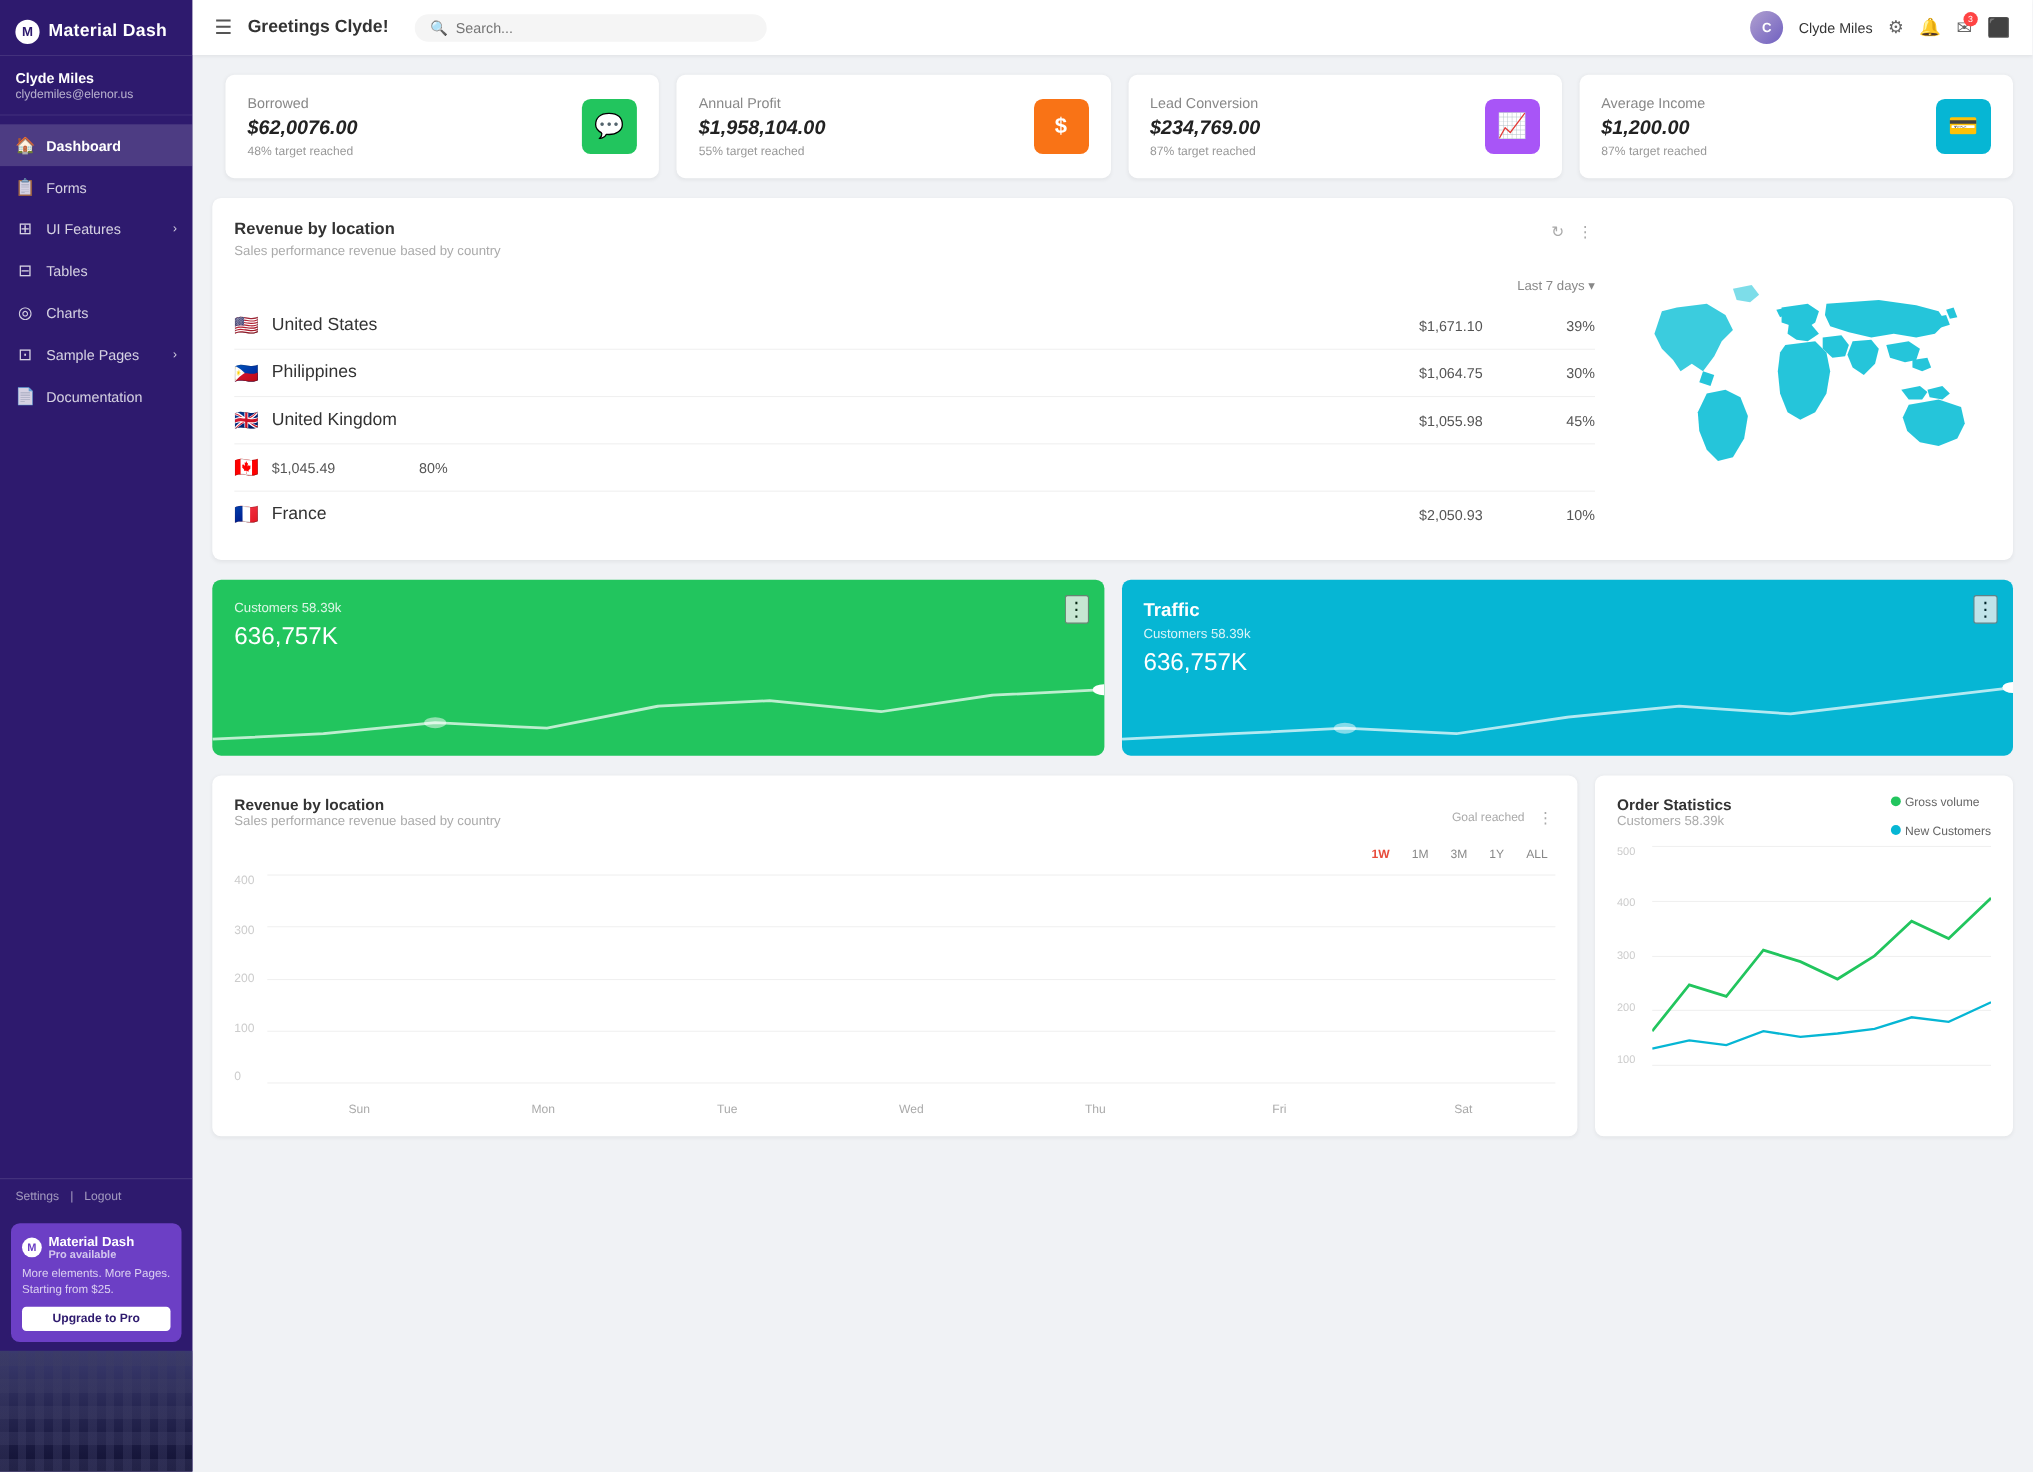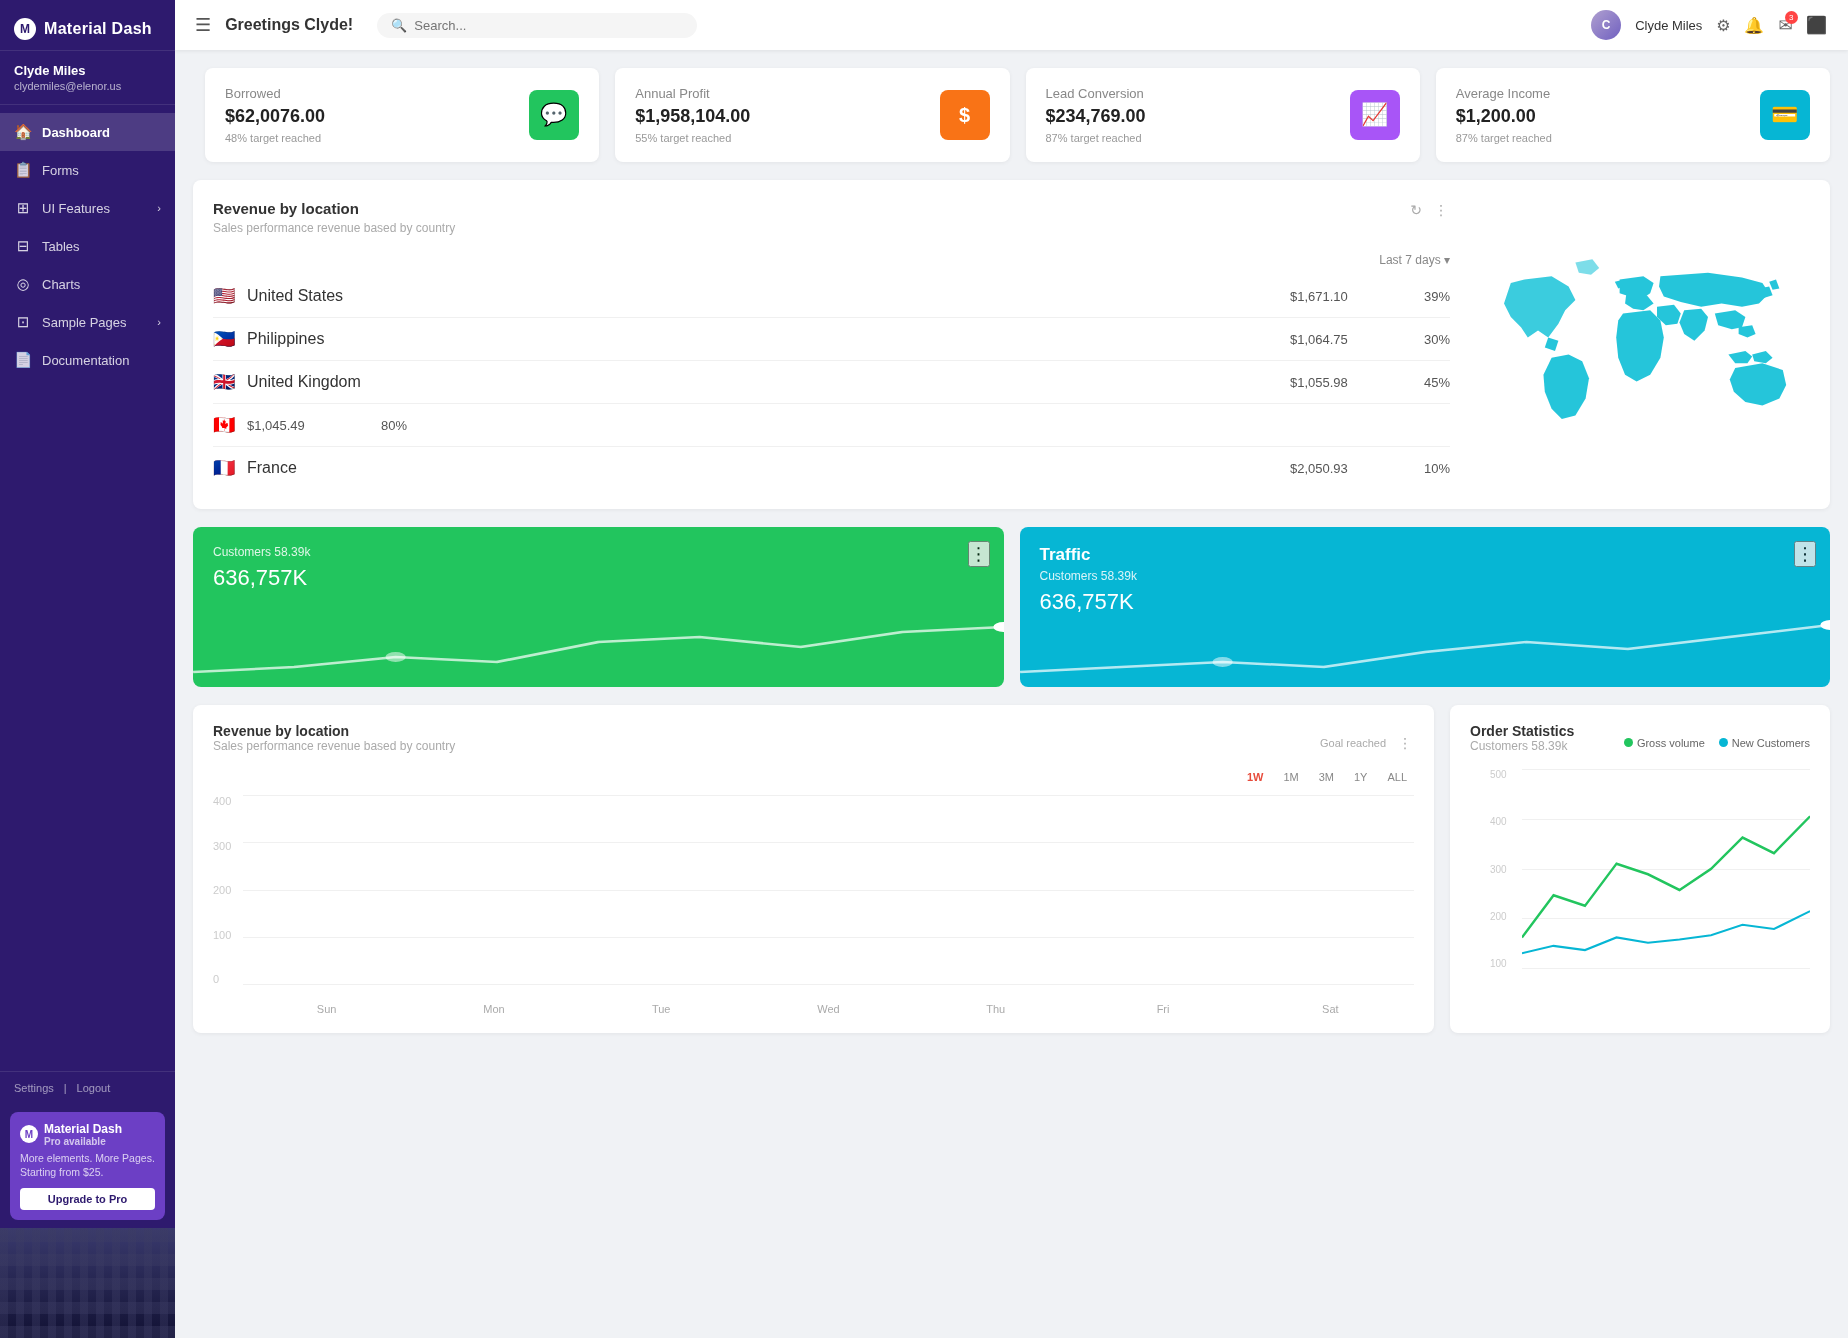--- a/index.html
+++ b/index.html
@@ -142,21 +142,21 @@
 
     
     .stat-cards { display: flex; gap: 16px; margin-bottom: 18px; padding-left: 12px; }
     .stat-card {
       flex: 1; background: #fff; border-radius: 8px;
       padding: 18px 20px; display: flex; align-items: center;
       justify-content: space-between; box-shadow: 0 1px 4px rgba(0,0,0,0.06);
     }
     .stat-card-info { }
     .stat-card-label { font-size: 13px; color: #888; margin-bottom: 5px; }
-    .stat-card-value { font-size: 18px; font-weight: 700; color: #222; margin-bottom: 5px; }
+    .stat-card-value { font-size: 18px; font-weight: 700; color: #222; margin-bottom: 5px; font-style: italic; }
     .stat-card-sub { font-size: 11px; color: #999; }
     .stat-card-icon {
       width: 50px; height: 50px; border-radius: 8px;
       display: flex; align-items: center; justify-content: center;
       font-size: 22px; color: #fff;
     }
 
     
     .revenue-card {
       background: #fff; border-radius: 8px; padding: 20px;
@@ -215,22 +215,22 @@
     .bars-container { position: absolute; left: 26px; right: 0; bottom: 30px; top: 0; display: flex; align-items: flex-end; justify-content: space-around; }
     .bar-group { display: flex; align-items: flex-end; justify-content: center; flex: 1; }
     .bar {
       width: 28px; border-radius: 3px 3px 0 0;
       transition: opacity 0.2s;
     }
     .bar.normal { background: #f9c4b5; }
     .bar.highlight { background: #e74c3c; }
 
     
-    .order-chart-area { position: relative; height: 200px; margin-left: 20px; }
-    .order-legend { display: flex; gap: 14px; align-items: flex-start; font-size: 11px; color: #666; }
+    .order-chart-area { position: relative; height: 200px; }
+    .order-legend { display: flex; gap: 14px; align-items: flex-start; font-size: 11px; color: #666; flex-direction: column; }
     .legend-dot { width: 9px; height: 9px; border-radius: 50%; display: inline-block; margin-right: 4px; }
   </style>
 </head>
 <body>
 
 <div id="sidebar">
   <div class="sidebar-logo">
     <div class="sidebar-logo-icon">M</div>
     <span class="sidebar-logo-text">Material Dash</span>
   </div>

